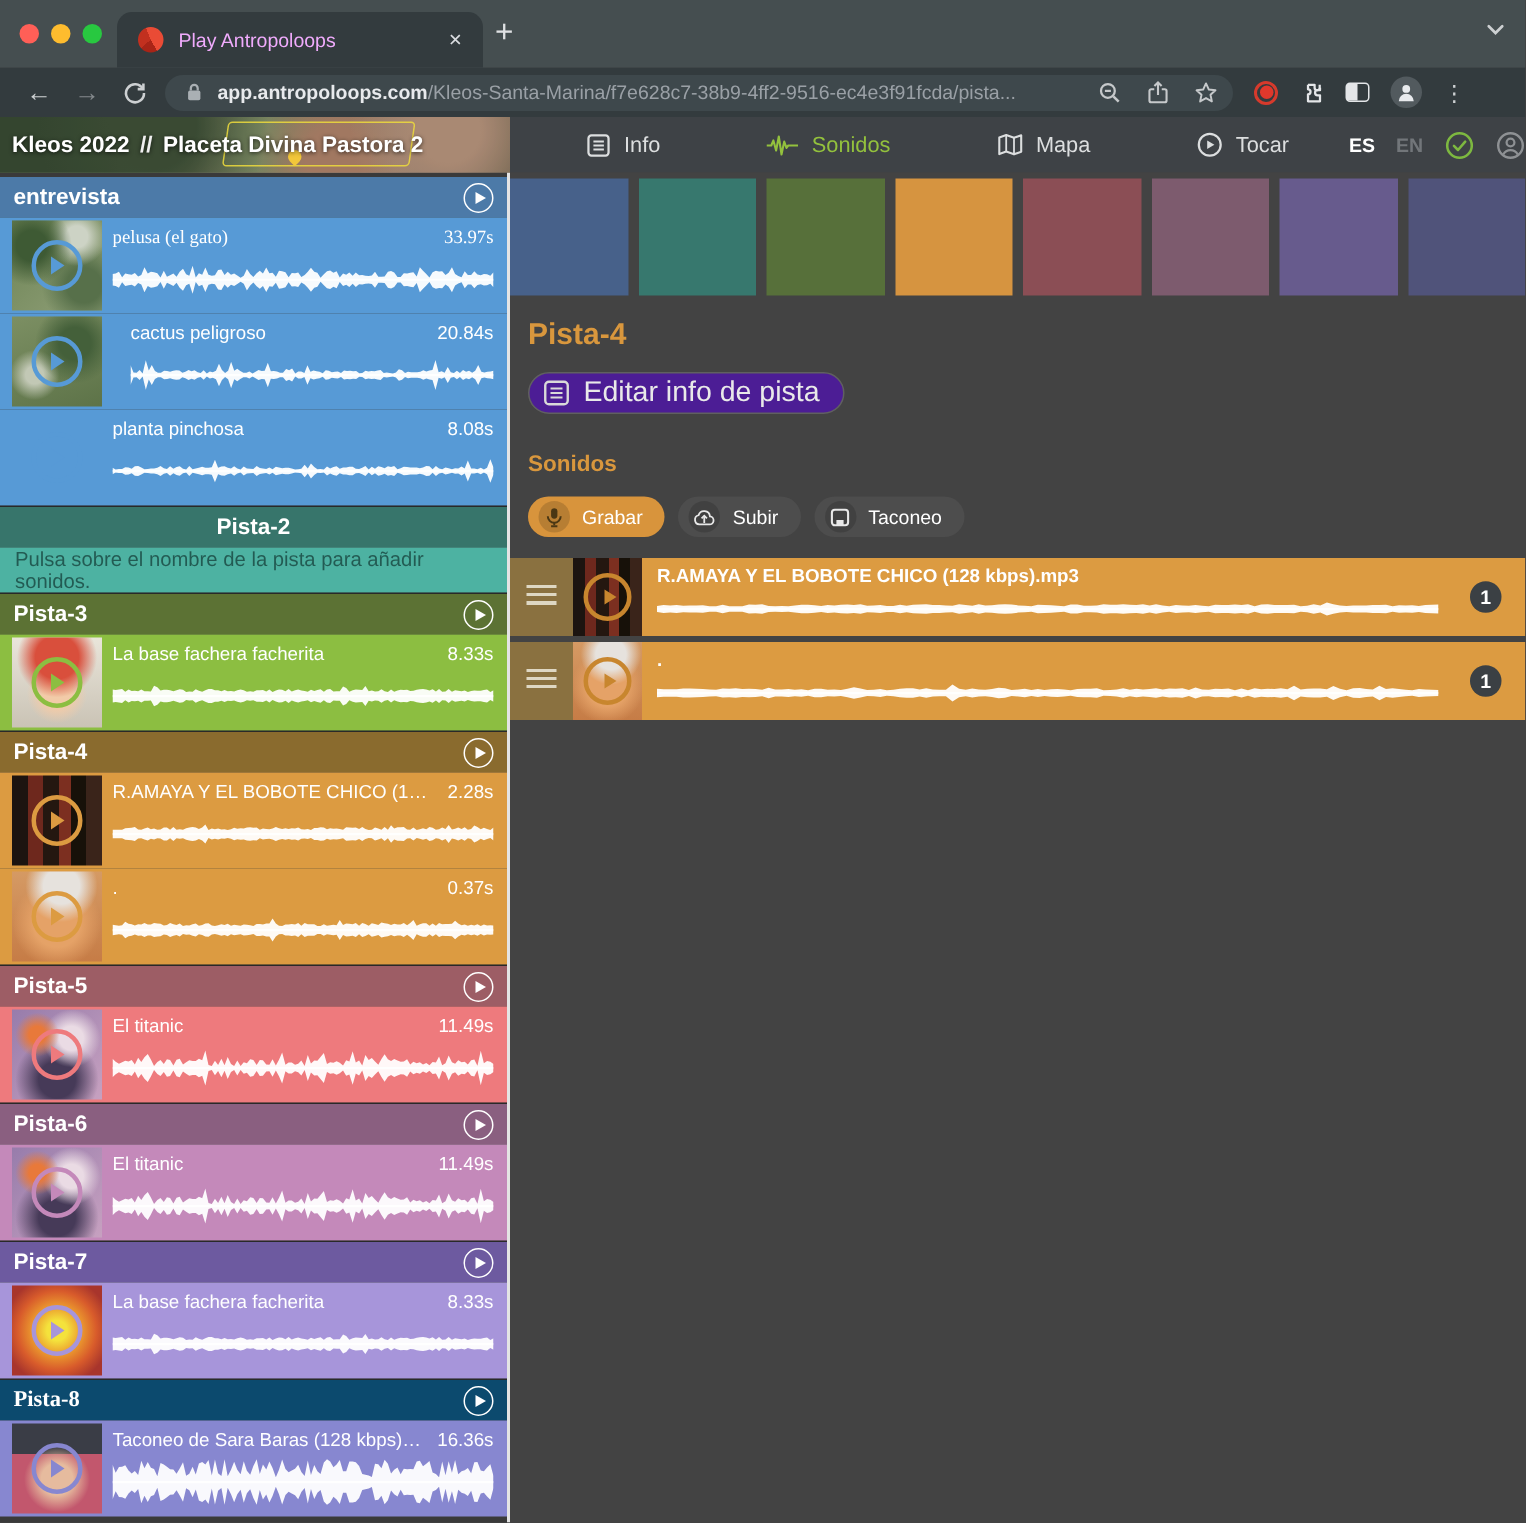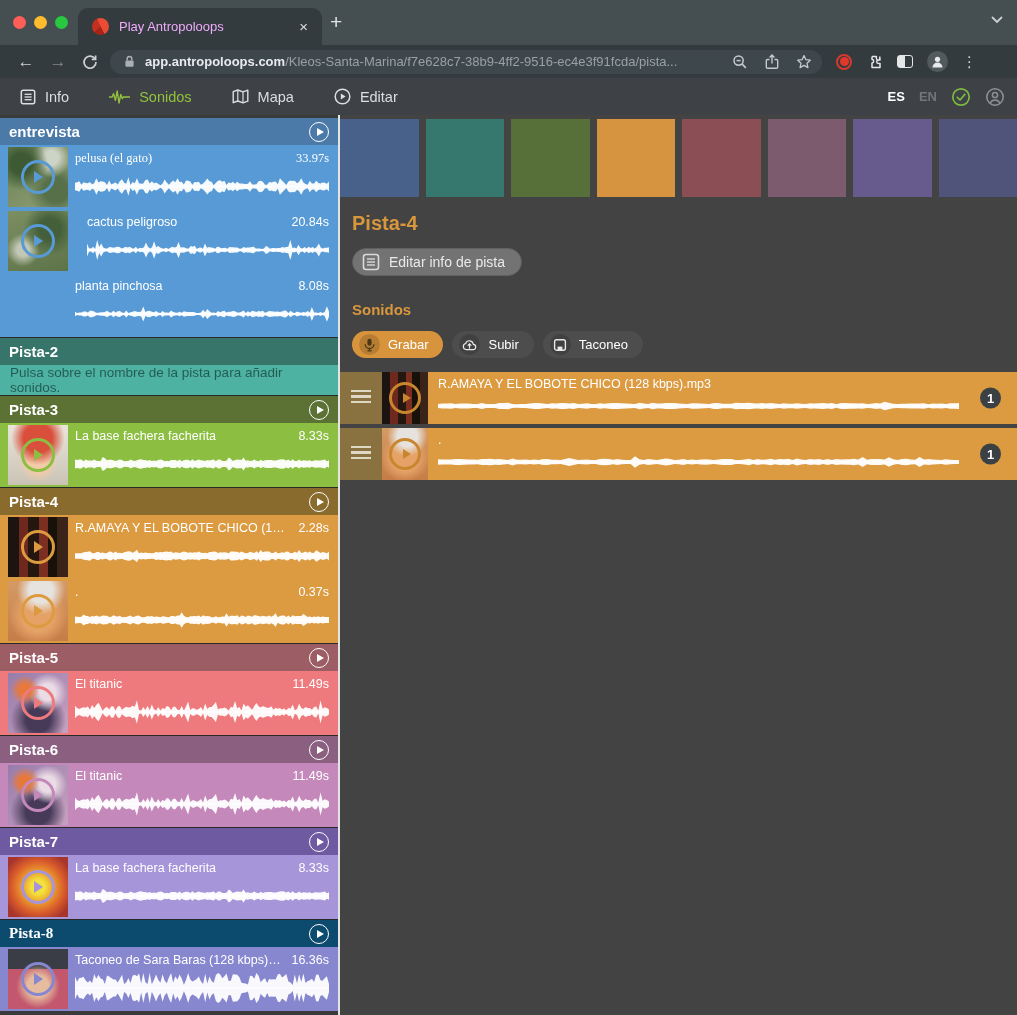--- a/index.html
+++ b/index.html
@@ -51,37 +51,37 @@
       linear-gradient(100deg,#55663f 0%,#7b8660 28%,#9b8a6e 55%,#b09781 78%,#7d7058 100%); }
   .nav-photo::before { content:""; position:absolute; inset:0; background:rgba(20,25,20,.18); }
   .outline-poly { position:absolute; left:150px; top:3px; width:125px; height:30px;
     border:1.5px solid rgba(238,220,60,.85); border-radius:3px; transform:skewX(-8deg); }
   .pin { position:absolute; left:192px; top:22px; width:9px; height:9px; border-radius:50% 50% 50% 0;
     background:#f2c63a; transform:rotate(-45deg); }
   .crumb { position:absolute; left:8px; top:0; height:100%; display:flex; align-items:center; gap:7px;
     color:#fff; font-size:15px; font-weight:600; text-shadow:0 1px 3px rgba(0,0,0,.7); white-space:nowrap; }
   .crumb .sep { font-weight:700; color:#f0f0f0; }
   #navtabs { display:flex; align-items:center; gap:40px; padding-left:20px; }
-  .ntab { display:flex; align-items:center; gap:9px; color:#dcdedf; font-size:14.5px; cursor:default; }
+  .ntab { display:flex; align-items:center; gap:9px; color:#dcdedf; font-size:14.5px; cursor:default;margin-left:31px; }
   .ntab.active { color:#93c13d; }
   .nav-right { margin-left:auto; display:flex; align-items:center; gap:14px; padding-right:12px;padding-left:40px; }
   .lang-es { color:#fff; font-size:13px; font-weight:bold; }
   .lang-en { color:#72767a; font-size:13px; font-weight:bold; }
 
   
   .appbody { display:flex; height:900px; }
   .sidebar { width:340px; flex:0 0 auto; background:#3a3a3a; border-right:2px solid #e4e4e4;
     padding-top:3px; overflow:hidden; }
   .main { flex:1; background:#434343; overflow:hidden; }
 
   
   .sec { border-top:1px solid rgba(0,0,0,.28); }
   .sec:first-child { border-top:none; }
   .sec-head { height:27px; display:flex; align-items:center; padding:0 9px;
-    color:#fff; font-size:15px; font-weight:600; }
+    color:#fff; font-size:15px; font-weight:600;justify-content:center; }
   .sec-head .pc { margin-left:auto; }
   .playcirc { width:20px; height:20px; border:1.6px solid #fff; border-radius:50%;
     display:flex; align-items:center; justify-content:center; }
   .playcirc::after { content:""; border-left:7px solid #fff; border-top:4.5px solid transparent;
     border-bottom:4.5px solid transparent; margin-left:2px; }
   .sec-empty { height:30px; display:flex; align-items:center; padding:0 10px;
     font-size:13.5px; color:rgba(0,20,18,.55); }
   .sitem { height:64px; display:flex; }
   .sitem .thumb { width:60px; height:60px; margin:2px 0 2px 8px; flex:0 0 auto; position:relative; }
   .ovl { position:absolute; inset:0; display:flex; align-items:center; justify-content:center; }
@@ -118,39 +118,39 @@
     linear-gradient(135deg,#977cab 0%,#c7a1c0 100%); }
   .t-fire { background:radial-gradient(circle at 50% 50%,#f4e23c 0 16%,#eb9a2e 38%,#d85b2b 62%,#a8352c 85%); }
   .t-capface { background:radial-gradient(circle at 50% 62%,#e6bb9e 0 22%,transparent 46%),
     linear-gradient(180deg,#3a3d46 0 34%,#c2576d 34% 100%); }
 
   
   .swatches { display:flex; gap:7px; padding-top:4px; height:82px; }
   .swatch { flex:1 1 0; height:78px; }
   .main h1 { color:#d9973d; font-size:20px; font-weight:600; margin:15px 0 0 12px; }
   .editbtn { display:inline-flex; align-items:center; gap:9px; margin:13px 0 0 12px; height:28px;
-    background:#737373; border:1px solid #606060; border-radius:16px; padding:0 16px 0 9px;
-    color:#e9e9e9; font-size:14px; font-family:inherit; }
+    background:#4c1d95; border:1px solid #606060; border-radius:16px; padding:0 16px 0 9px;
+    color:#e9e9e9; font-size:19px; font-family:inherit; }
   .main h2 { color:#d9973d; font-size:15px; font-weight:600; margin:25px 0 0 12px; }
   .actions { display:flex; gap:9px; margin:13px 0 0 12px; }
   .abtn { display:inline-flex; align-items:center; gap:8px; height:27px; border:none; border-radius:14px;
     background:#4d4d4d; color:#fff; font-size:13px; font-family:inherit; padding:0 15px 0 7px; }
   .abtn.primary { background:#d8943c;align-items:center; }
   .chip { width:21px; height:21px; border-radius:50%; background:rgba(0,0,0,.15);
     display:flex; align-items:center; justify-content:center; }
   .rows { margin-top:14px; }
   .srow { height:52px; display:flex; margin-bottom:4px; background:#dc9b41; position:relative; }
   .drag { width:42px; flex:0 0 auto; background:#8a7140; display:flex; align-items:center; justify-content:center; }
   .bars { width:20px; height:16px;
     background:repeating-linear-gradient(to bottom,#ded7c3 0 2.2px,transparent 2.2px 5.4px); }
   .srow .thumb { width:46px; height:52px; flex:0 0 auto; position:relative; }
   .srow .ring { width:32px; height:32px; border:3px solid #c8862e; }
   .srow .ring::after { border-top-width:5px; border-bottom-width:5px; border-left:8px solid #c8862e; }
   .rbody { flex:1; min-width:0; padding:5px 58px 5px 10px; display:flex; flex-direction:column; }
-  .rtitle { color:#fff; font-size:12.5px; white-space:nowrap; overflow:hidden; text-overflow:ellipsis; }
+  .rtitle { color:#fff; font-size:12.5px; white-space:nowrap; overflow:hidden; text-overflow:ellipsis;font-weight:bold; }
   .badge { position:absolute; right:16px; top:50%; transform:translateY(-50%); width:21px; height:21px;
     border-radius:50%; background:#3b4044; color:#fff; font-size:13px; font-weight:bold;
     display:flex; align-items:center; justify-content:center; }
   svg.ic { display:block; }
 </style>
 <style></style><style></style><style></style><style></style><style></style><style></style><style></style><style></style><style></style><style></style></head>
 <body>
 
 <div class="tabstrip">
   <div class="lights">
@@ -223,20 +223,29 @@
       <svg class="ic" width="13" height="13" viewBox="0 0 13 13">
           <circle cx="6.5" cy="4.3" r="2.6" fill="#e8eaed"></circle>
           <path d="M1.5 12.5 a5 5 0 0 1 10 0 Z" fill="#e8eaed"></path>
         </svg>
     </span>
     <span class="kebab">⋮</span>
   </div>
 </div>
 
 <div class="appnav">
+  <div class="nav-photo">
+    <span class="outline-poly"></span>
+    <span class="pin"></span>
+    <span class="crumb">
+      <span>Kleos 2022</span>
+      <span class="sep">//</span>
+      <span>Placeta Divina Pastora 2</span>
+    </span>
+  </div>
   <nav id="navtabs">
       <span class="ntab">
     <span class="nicon">
           <svg class="ic" width="16" height="16" viewBox="0 0 16 16">
             <rect x="1.3" y="1.3" width="13.4" height="13.4" rx="2" fill="none" stroke="currentColor" stroke-width="1.5"></rect>
             <line x1="4.6" y1="5.3" x2="11.6" y2="5.3" stroke="currentColor" stroke-width="1.3"></line>
             <line x1="4.6" y1="8" x2="11.6" y2="8" stroke="currentColor" stroke-width="1.3"></line>
             <line x1="4.6" y1="10.7" x2="11.6" y2="10.7" stroke="currentColor" stroke-width="1.3"></line>
           </svg>
         </span>
@@ -260,21 +269,21 @@
         </span>
     <span class="nlabel">Mapa</span>
   </span>
       <span class="ntab">
     <span class="nicon">
           <svg class="ic" width="17" height="17" viewBox="0 0 17 17">
             <circle cx="8.5" cy="8.5" r="7.3" fill="none" stroke="currentColor" stroke-width="1.5"></circle>
             <path d="M6.8 5.6 L11.6 8.5 L6.8 11.4 Z" fill="currentColor"></path>
           </svg>
         </span>
-    <span class="nlabel">Editar</span>
+    <span class="nlabel">Tocar</span>
   </span>
     </nav>
   <div class="nav-right">
     <span class="lang-es">ES</span>
     <span class="lang-en">EN</span>
     <span>
       <svg class="ic" width="20" height="20" viewBox="0 0 20 20">
           <circle cx="10" cy="10" r="8.2" fill="none" stroke="#7db840" stroke-width="1.7"></circle>
           <polyline points="6.3,10.3 9,13 13.8,7.4" fill="none" stroke="#7db840" stroke-width="1.7" stroke-linecap="round" stroke-linejoin="round"></polyline>
         </svg>

